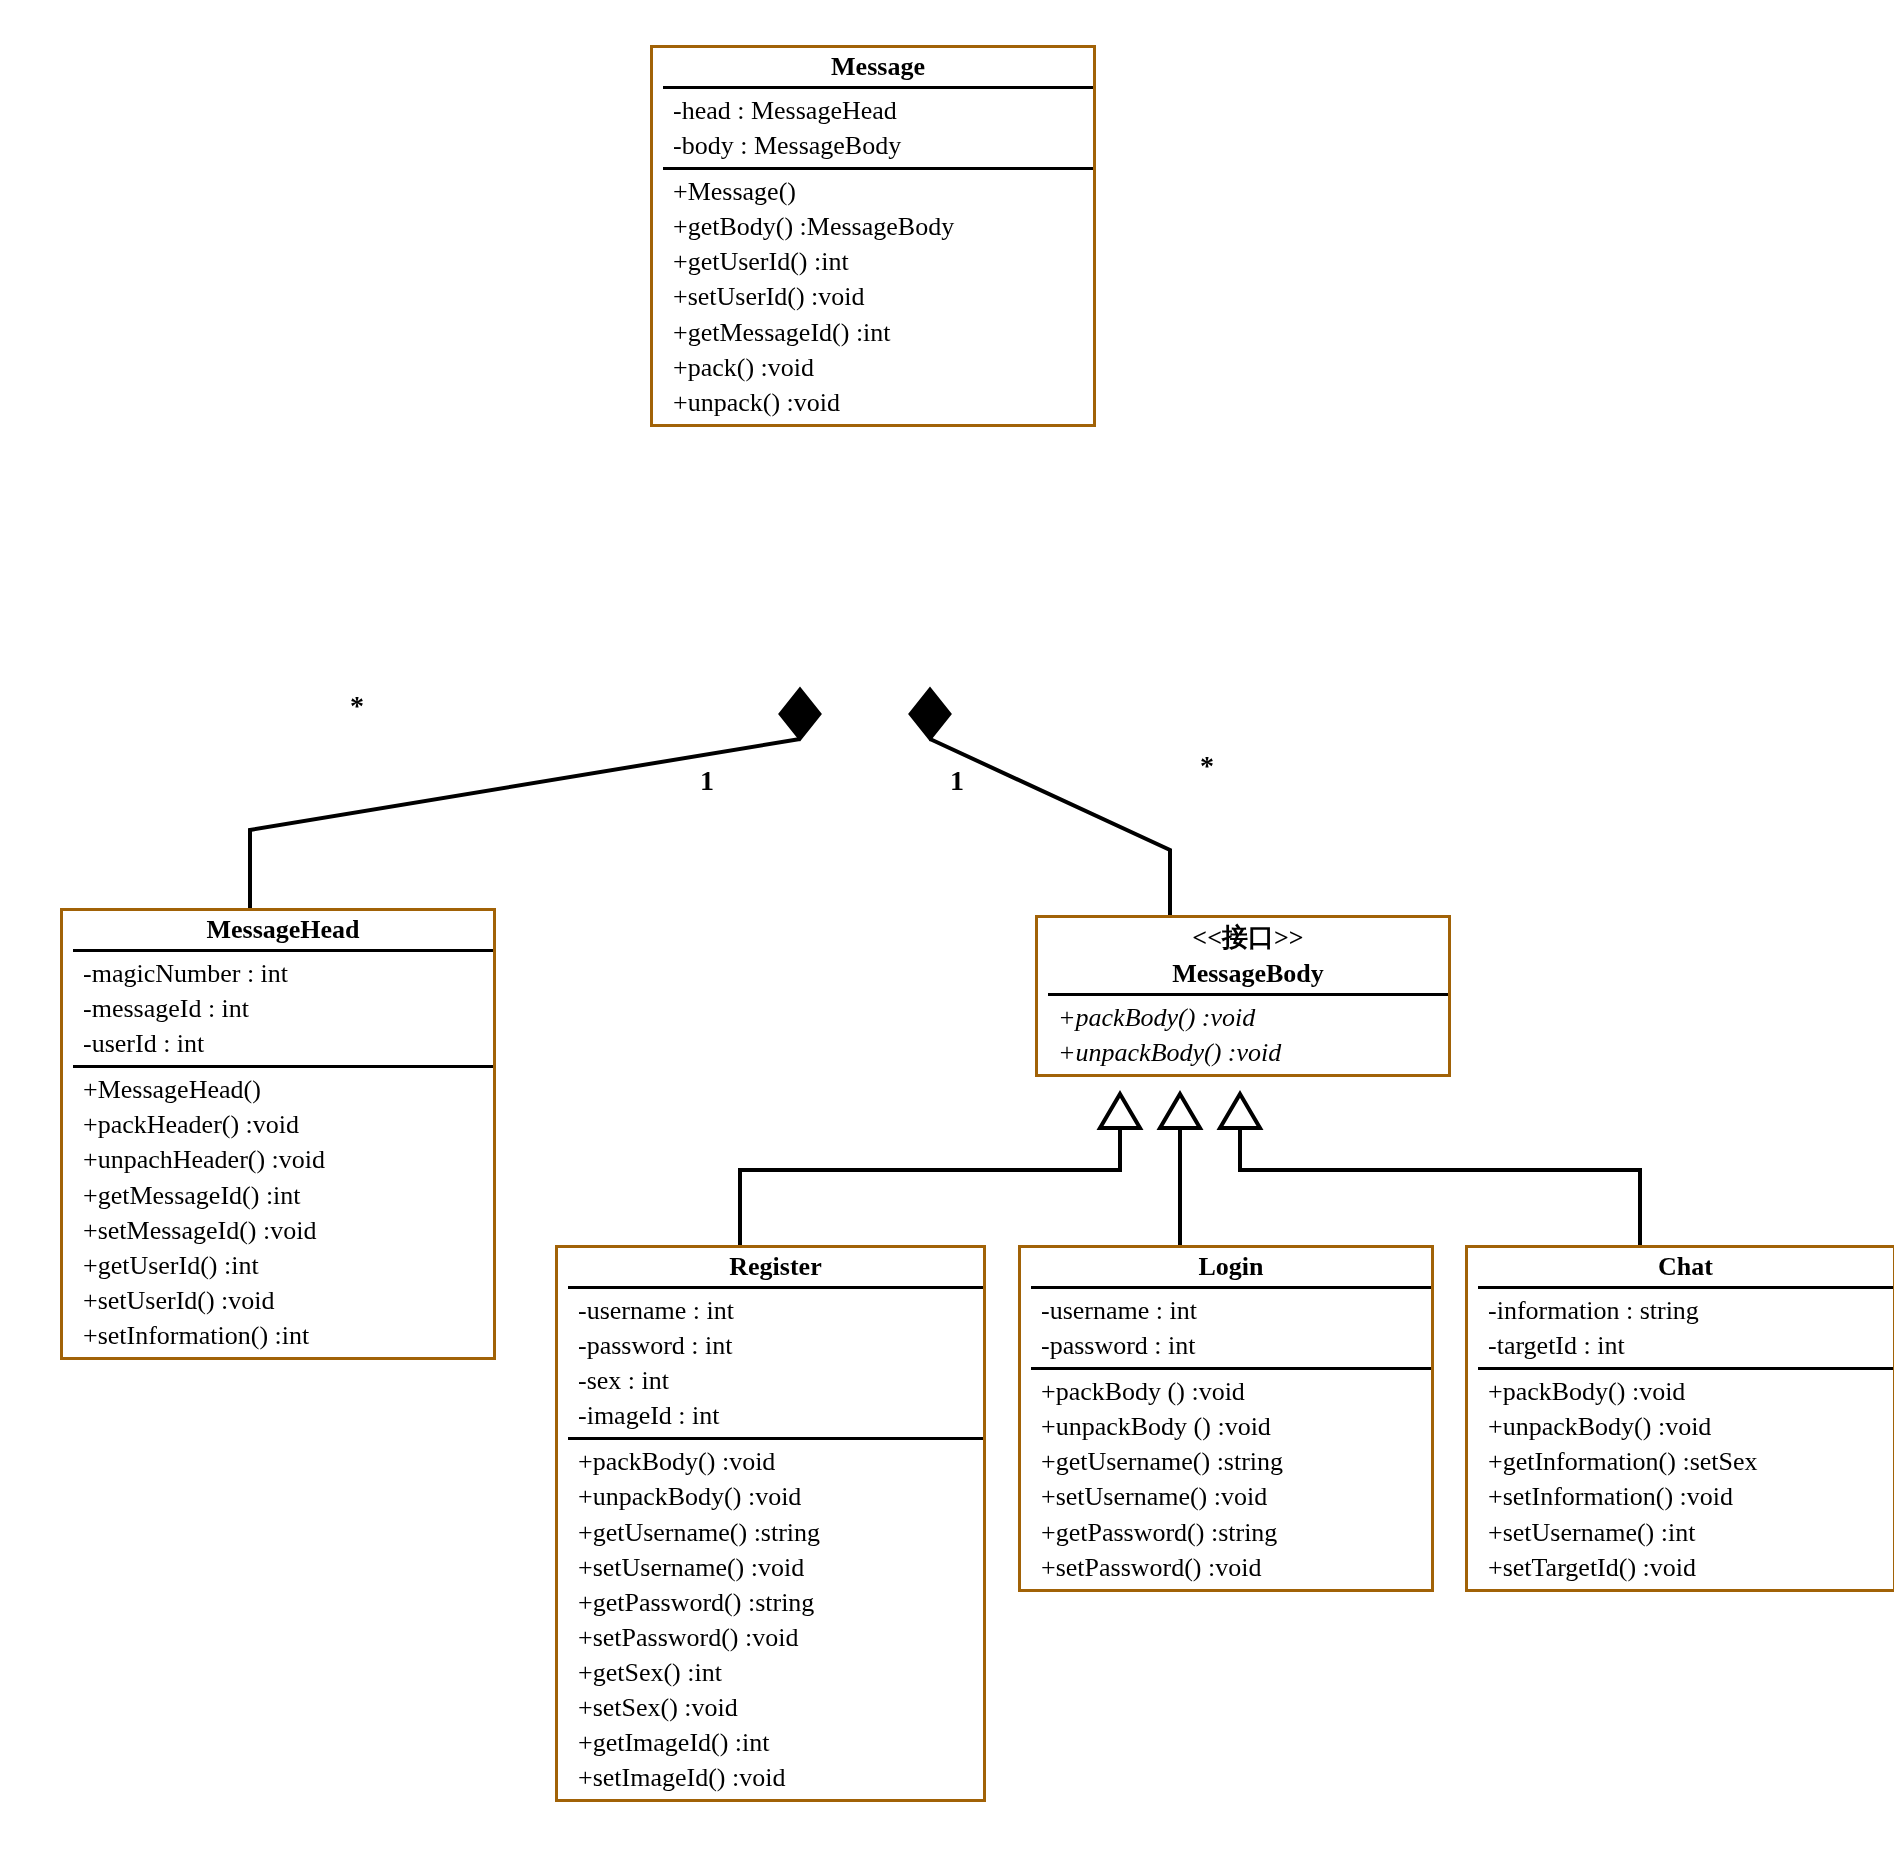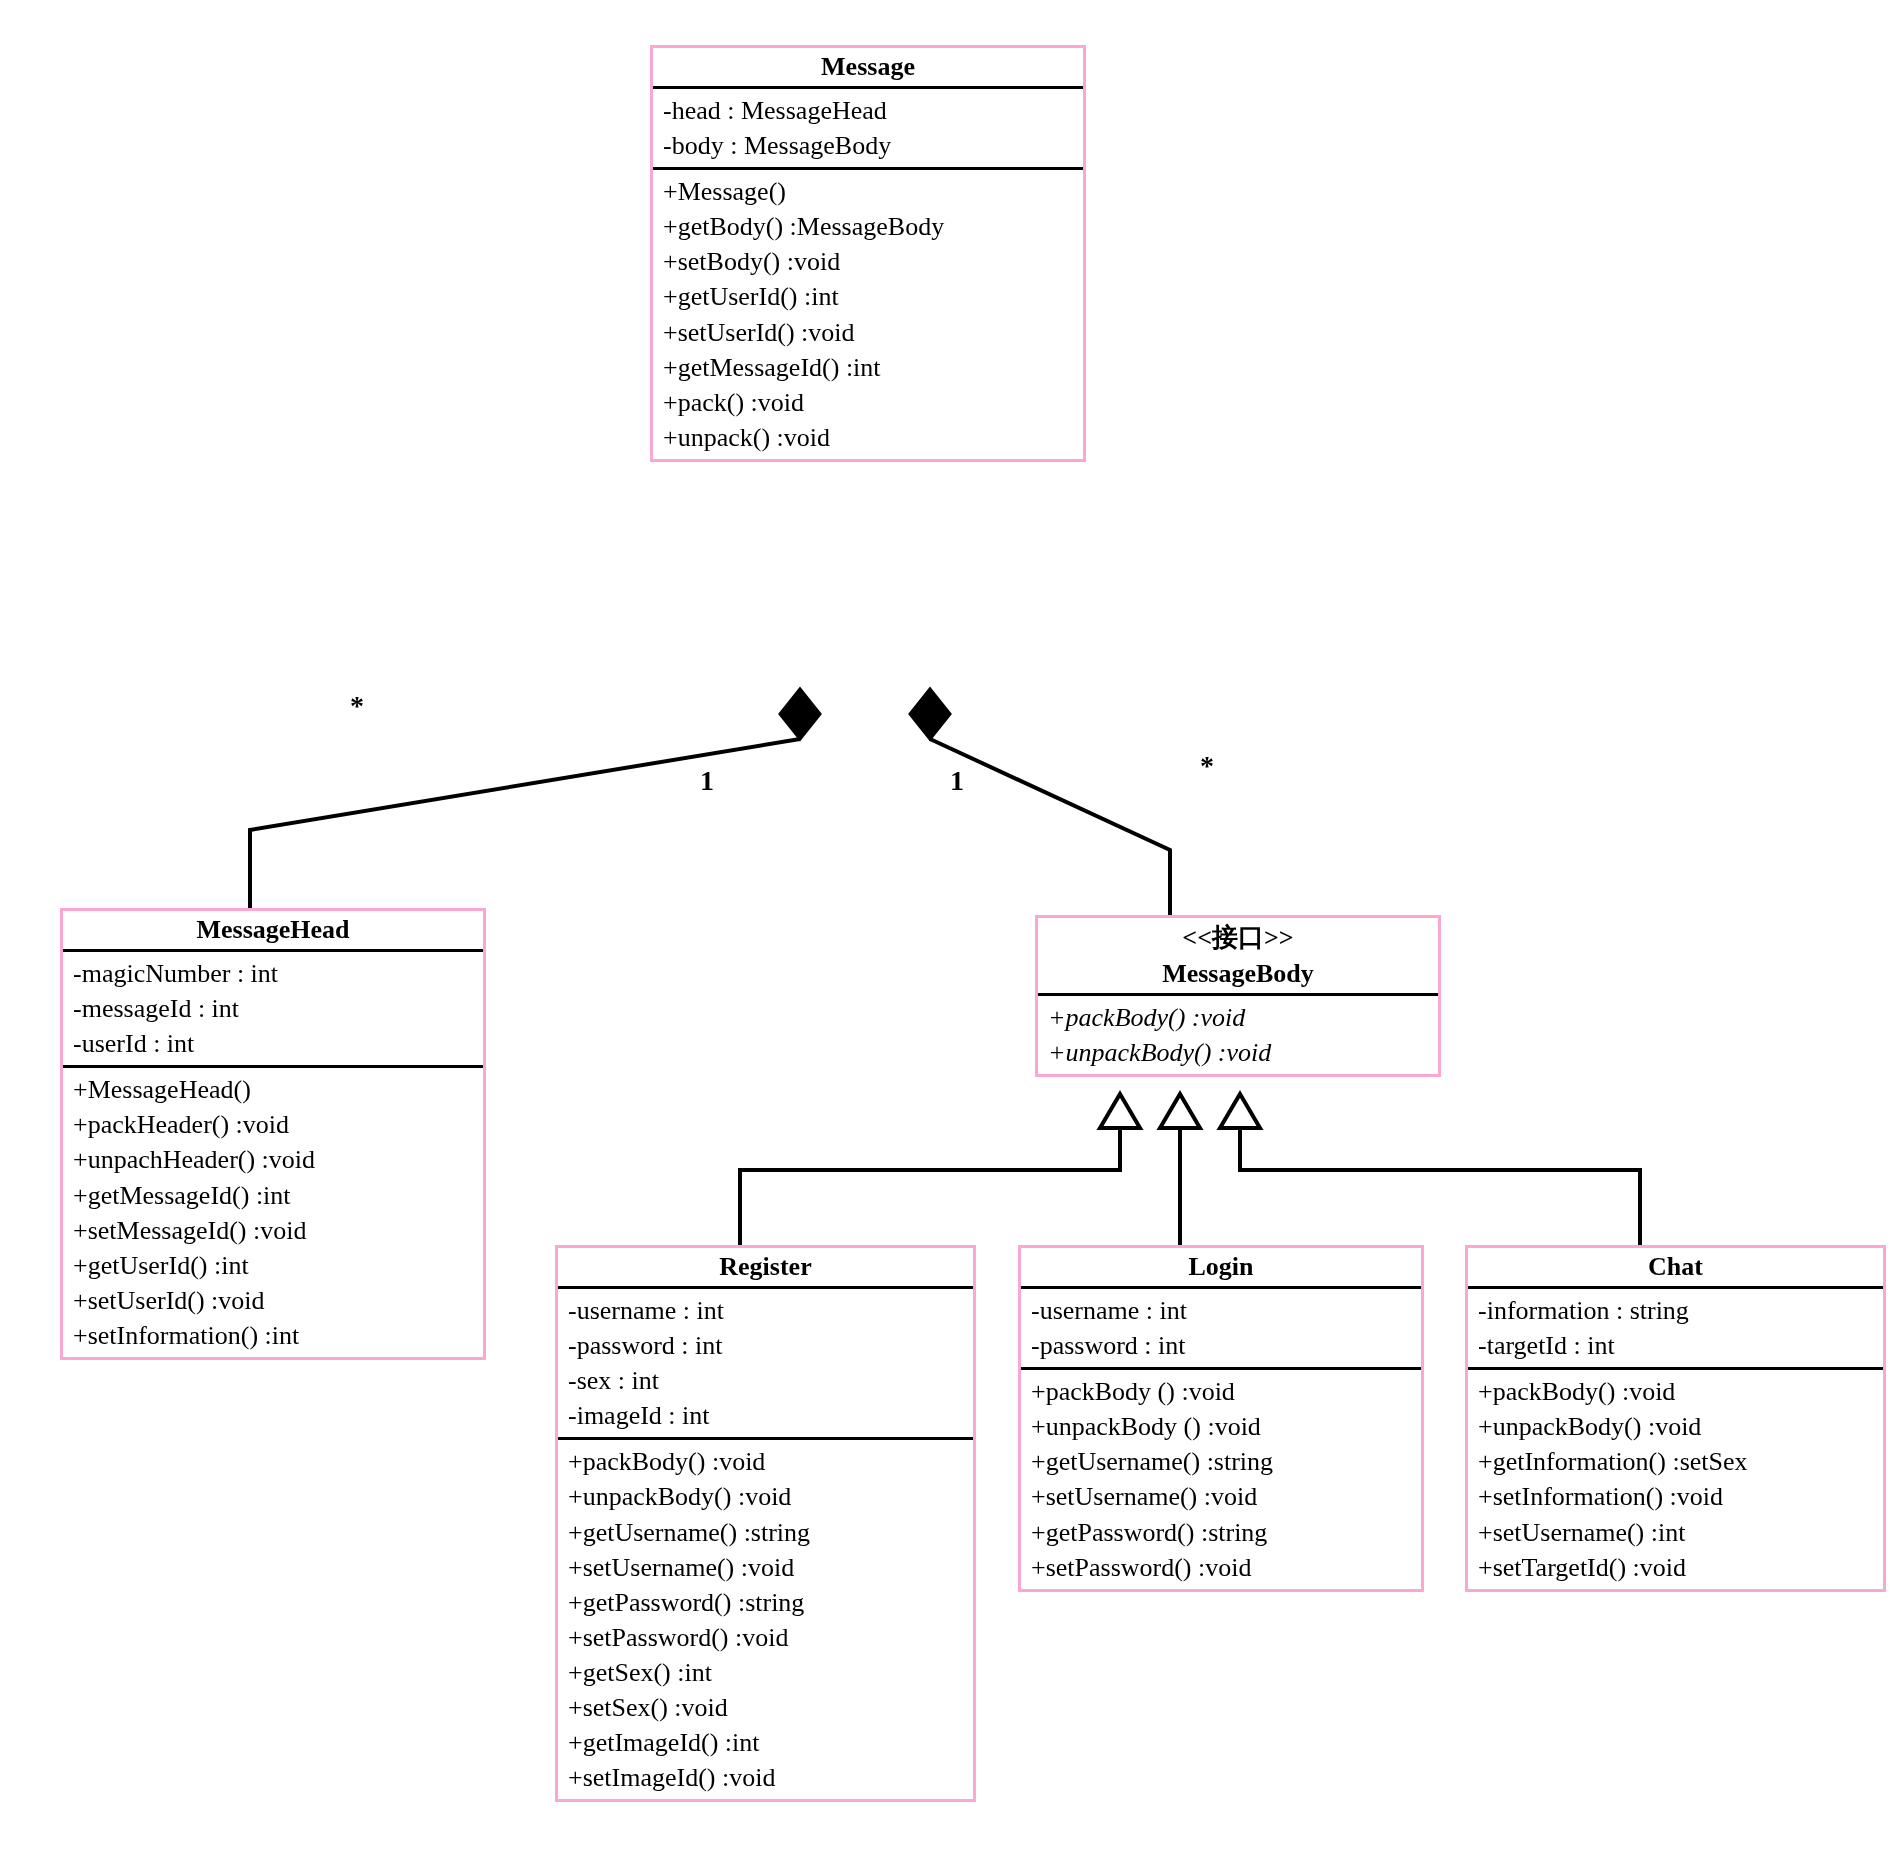--- a/index.html
+++ b/index.html
@@ -8,23 +8,24 @@
     font-family: "Times New Roman", serif;
     background: #fff;
   }
   .diagram {
     position: relative;
     width: 1894px;
     height: 1874px;
   }
   .class-box {
     position: absolute;
-    border: 3px solid #f9a8d4;
+    border: 3px solid #a16207;
     background: #fff;
     font-size: 26px;
+    padding-left: 10px;
   }
   .class-title {
     font-weight: bold;
     text-align: center;
     padding: 4px 10px;
     border-bottom: 3px solid #000;
   }
   .stereotype {
     text-align: center;
     padding: 2px 10px 0 10px;
@@ -82,21 +83,20 @@
 
   <div class="class-box" style="left:630px; top:25px; width:430px;">
     <div class="class-title">Message</div>
     <div class="section">
       <div>-head : MessageHead</div>
       <div>-body : MessageBody</div>
     </div>
     <div class="section last">
       <div>+Message()</div>
       <div>+getBody() :MessageBody</div>
-      <div>+setBody() :void</div>
       <div>+getUserId() :int</div>
       <div>+setUserId() :void</div>
       <div>+getMessageId() :int</div>
       <div>+pack() :void</div>
       <div>+unpack() :void</div>
     </div>
   </div>
 
   <div class="class-box" style="left:40px; top:888px; width:420px;">
     <div class="class-title">MessageHead</div>

